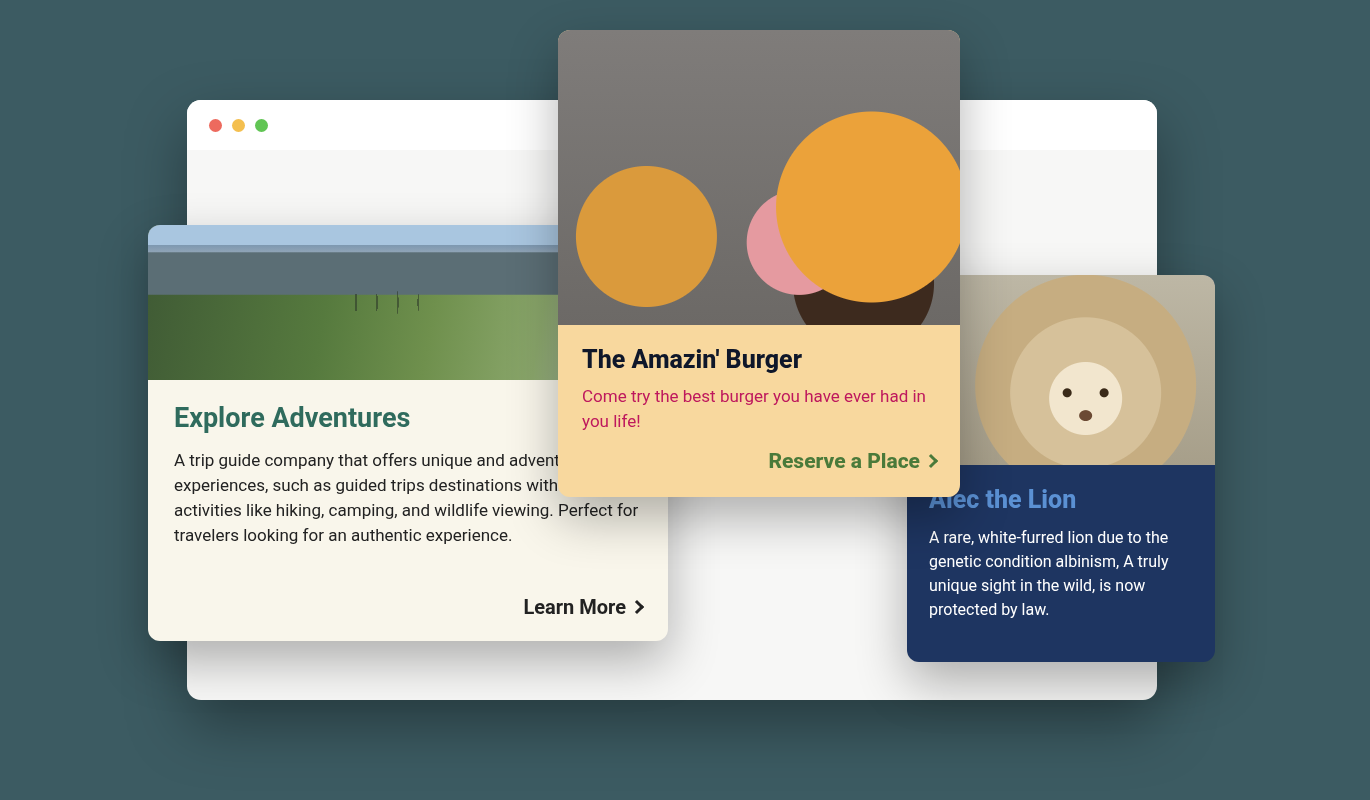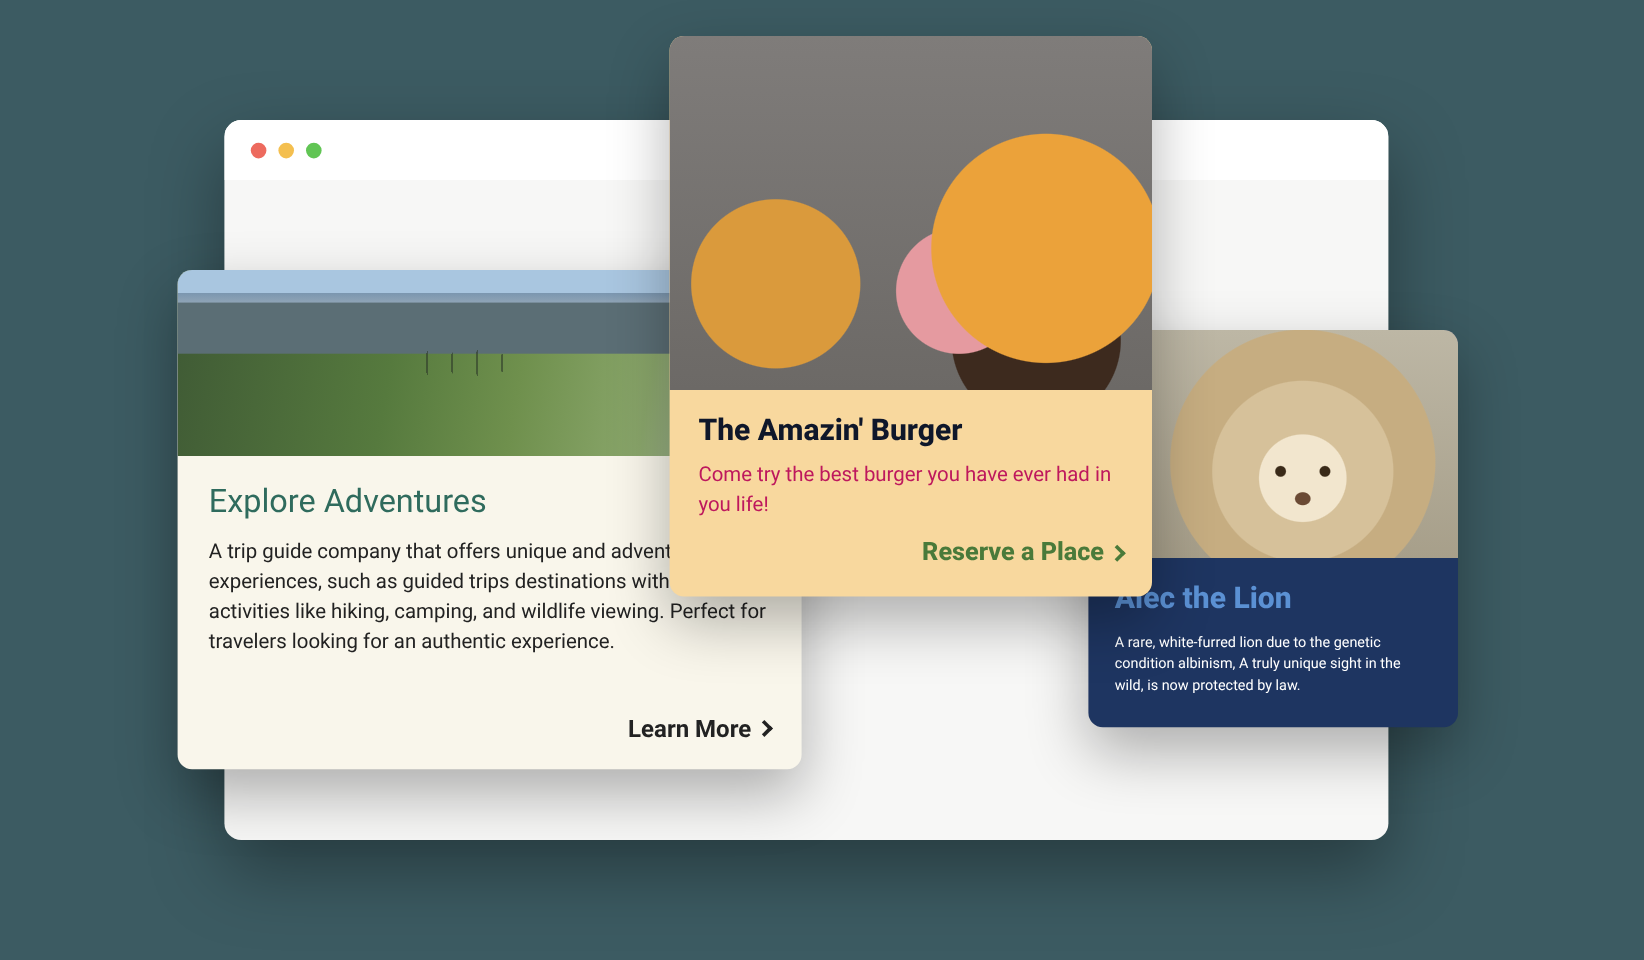--- a/index.html
+++ b/index.html
@@ -74,21 +74,21 @@
       radial-gradient(2px 18px at 44% 50%, #2e3a2a 50%, transparent 51%),
       radial-gradient(2px 22px at 48% 50%, #2e3a2a 50%, transparent 51%),
       radial-gradient(2px 16px at 52% 50%, #2e3a2a 50%, transparent 51%);
     opacity: 0.6;
   }
   .card-adventures .body {
     padding: 22px 26px 22px 26px;
   }
   .card-adventures h3 {
     font-size: 27px;
-    font-weight: 400;
+    font-weight: 700;
     color: #2f6b5d;
     margin-bottom: 14px;
   }
   .card-adventures p {
     font-size: 17px;
     line-height: 1.48;
     color: #222;
     margin-bottom: 14px;
   }
   .cta-row {
@@ -170,30 +170,30 @@
   .card-lion .hero::after {
     
     content: "";
     position: absolute; inset: 0;
     background:
       radial-gradient(circle at 52% 62%, #3a2a18 0 4px, transparent 5px),
       radial-gradient(circle at 64% 62%, #3a2a18 0 4px, transparent 5px),
       radial-gradient(6px 5px at 58% 74%, #6b4a34 0 6px, transparent 7px);
   }
   .card-lion .body {
-    padding: 20px 22px 26px 22px;
+    padding: 20px 22px 40px 22px;
   }
   .card-lion h3 {
     font-size: 25px;
     font-weight: 800;
     color: #5b91d4;
     margin-bottom: 12px;
   }
   .card-lion p {
-    font-size: 12px;
+    font-size: 16px;
     line-height: 1.5;
     color: #fff;
   }
 
   .chev {
     display: inline-block;
     width: 10px;
     height: 10px;
     border-right: 3px solid currentColor;
     border-bottom: 3px solid currentColor;

